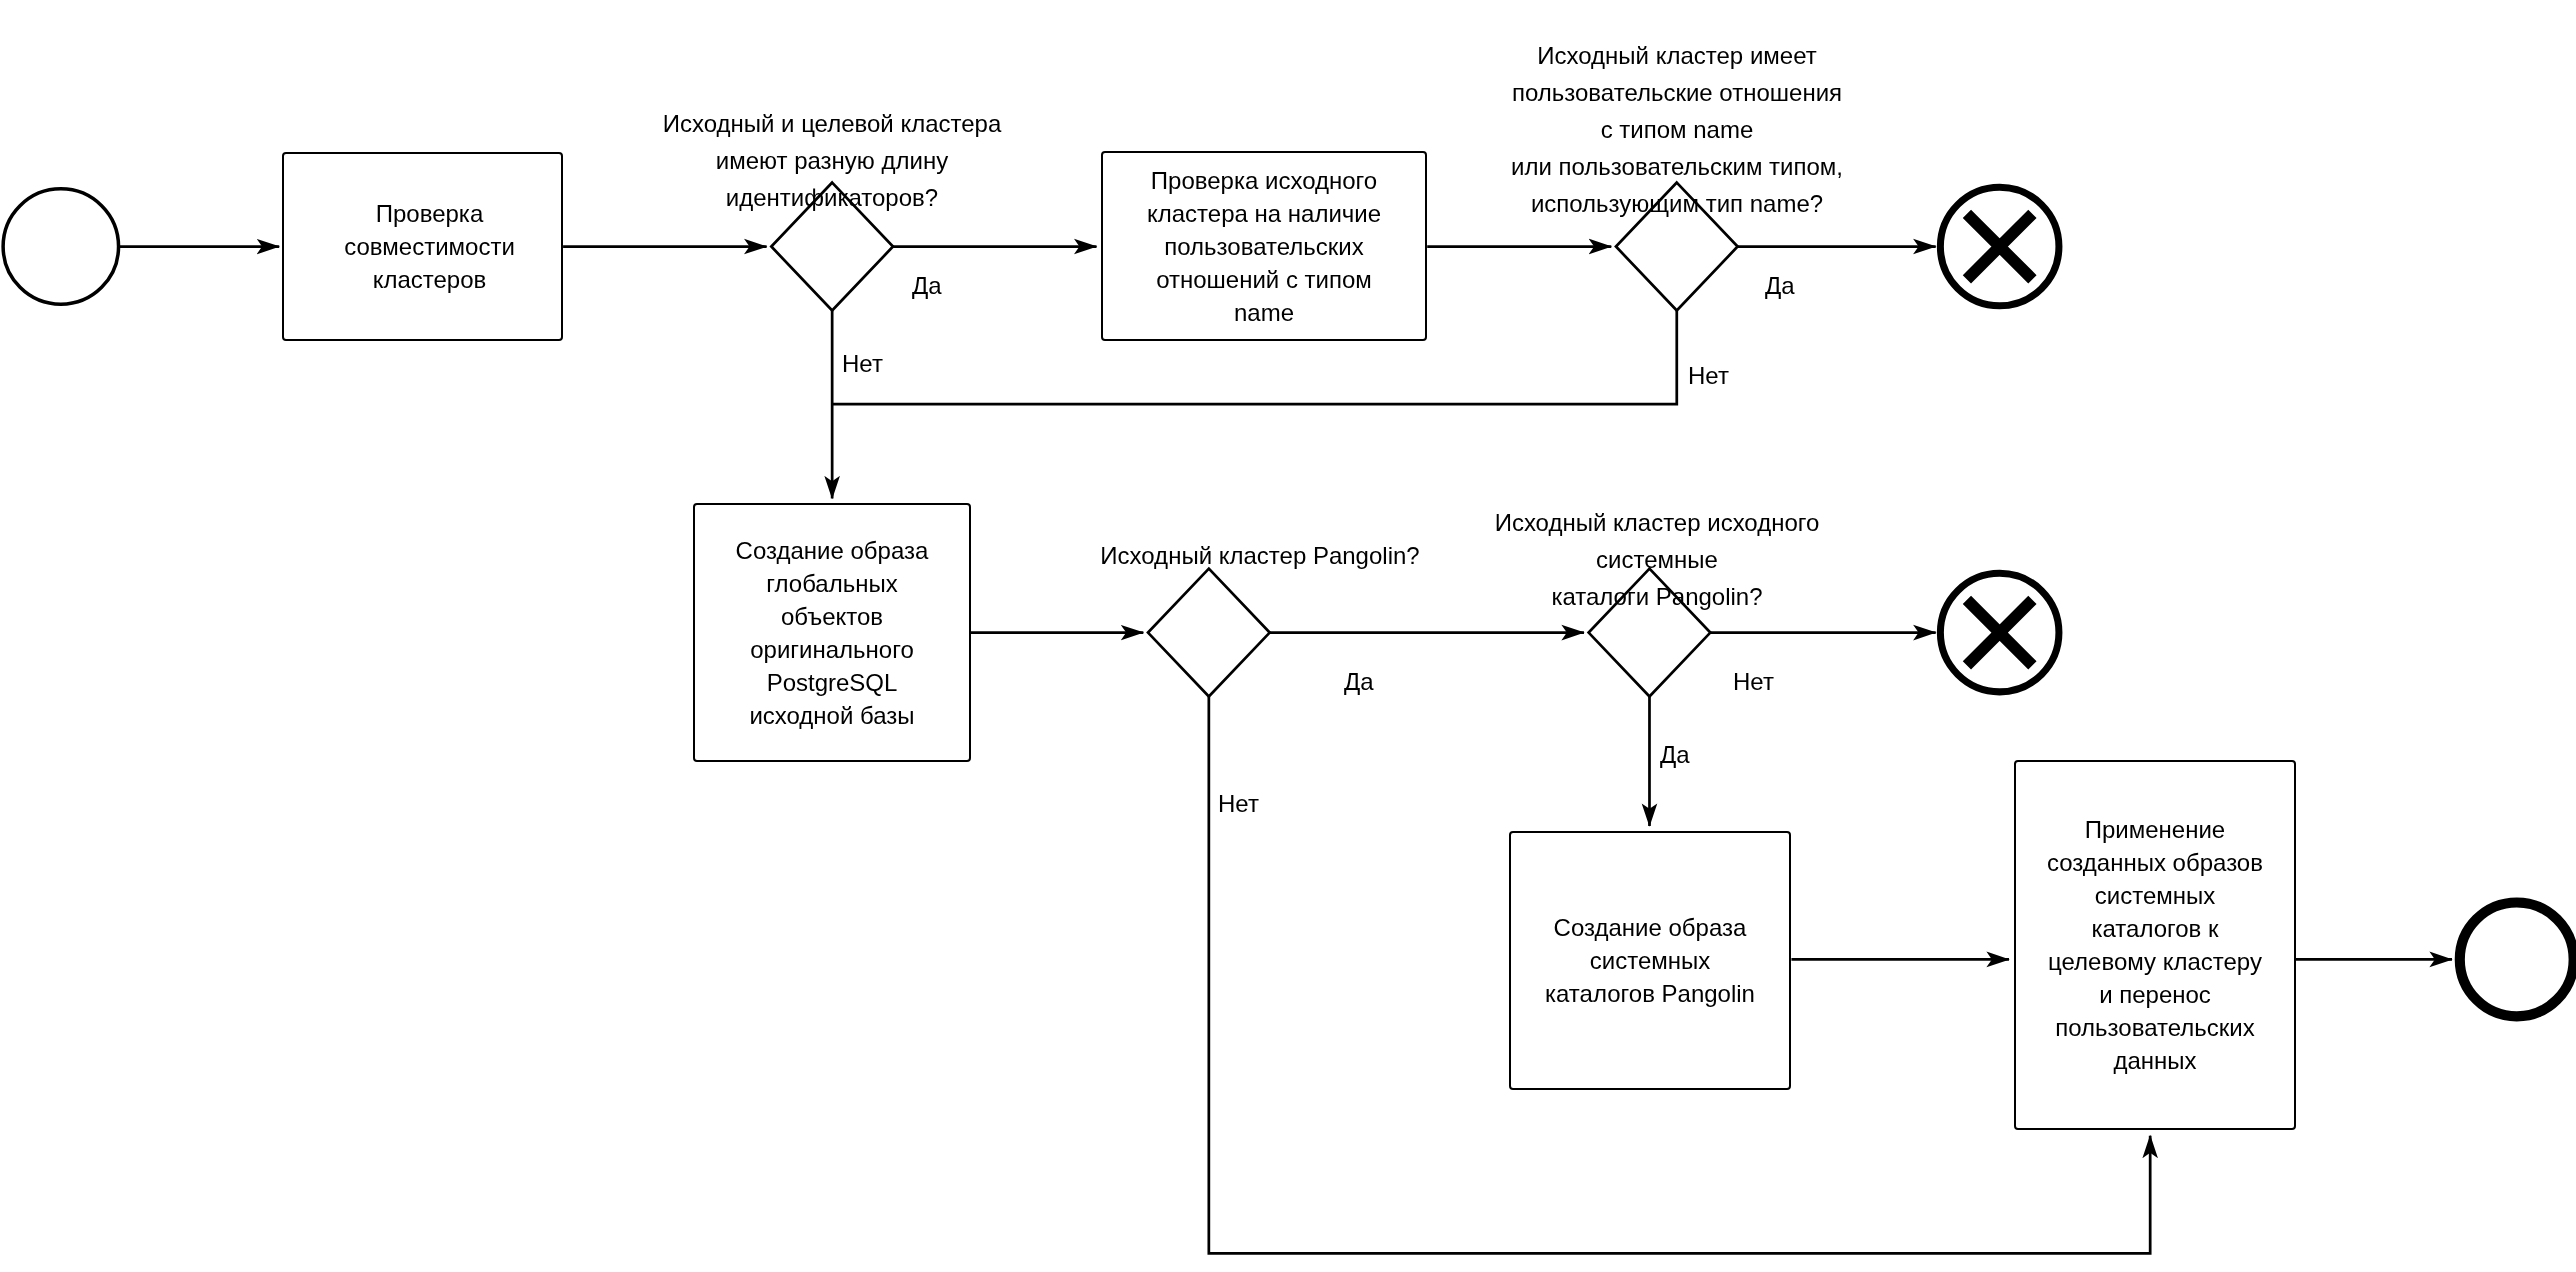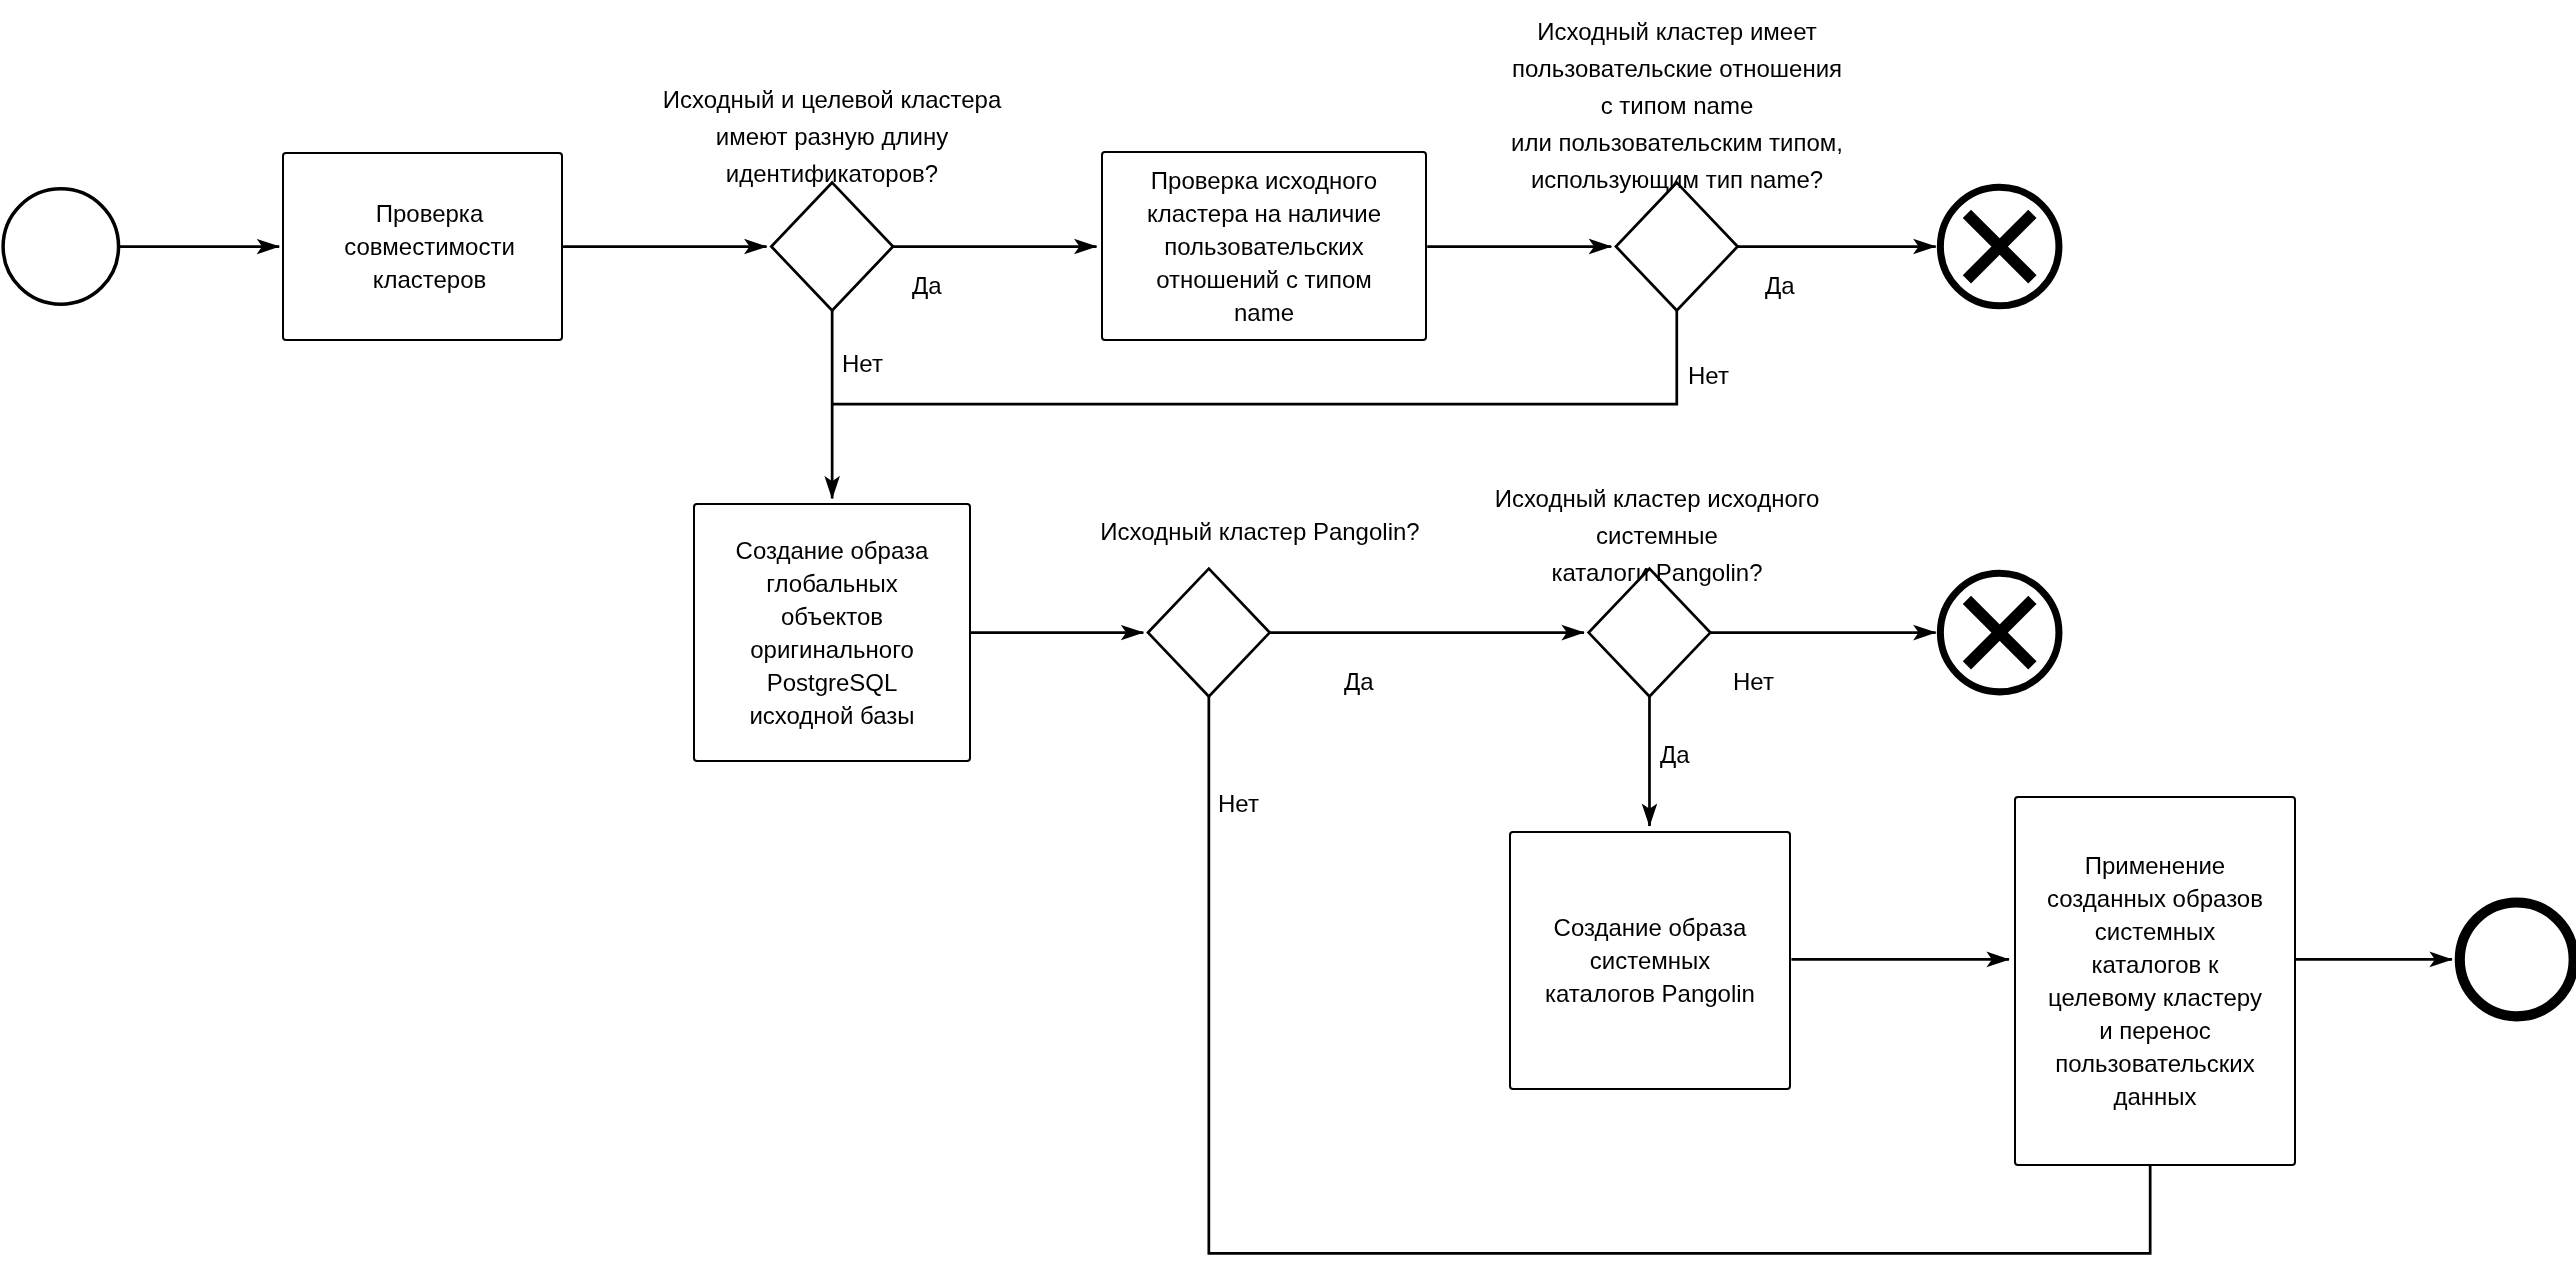--- a/index.html
+++ b/index.html
@@ -26,20 +26,21 @@
     line-height: 33px;
     box-sizing: border-box;
   }
   .qlabel {
     position: absolute;
     transform: translateX(-50%);
     text-align: center;
     white-space: pre-line;
     font-size: 24px;
     line-height: 37px;
+    margin-top: 24px;
   }
   .elabel {
     position: absolute;
     font-size: 24px;
     line-height: 26.5px;
     white-space: nowrap;
   }
 </style>
 </head>
 <body>
@@ -102,21 +103,21 @@
 глобальных
 объектов
 оригинального
 PostgreSQL
 исходной базы</div>
 
   <div class="task" style="left:1509px; top:831px; width:282px; height:259px;">Создание образа
 системных
 каталогов Pangolin</div>
 
-  <div class="task" style="left:2014px; top:796px; width:282px; height:370px;">Применение
+  <div class="task" style="left:2014px; top:760px; width:282px; height:370px;">Применение
 созданных образов
 системных
 каталогов к
 целевому кластеру
 и перенос
 пользовательских
 данных</div>
 
   <div class="qlabel" style="left:832px; top:81px;">Исходный и целевой кластера
 имеют разную длину

